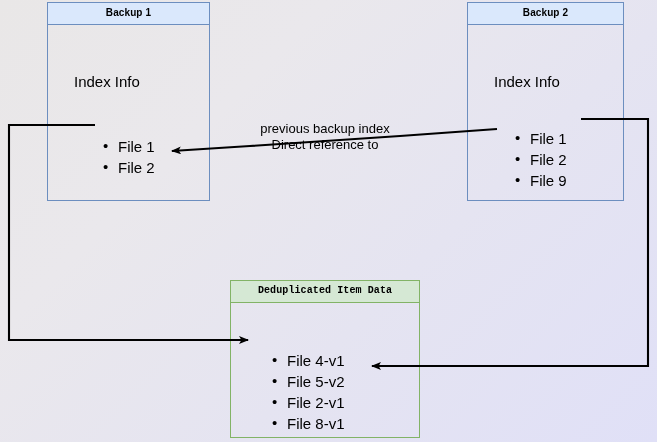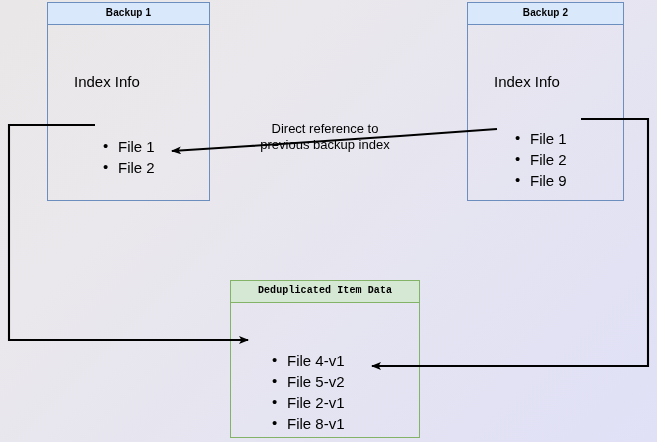--- a/index.html
+++ b/index.html
@@ -156,17 +156,17 @@
     </defs>
 
     <path d="M497,129 L400,136 L250,146 L172,151" fill="none" stroke="#000000" stroke-width="2.1" marker-end="url(#arrowhead)"></path>
 
     <path d="M95,125 L9,125 L9,340 L248,340" fill="none" stroke="#000000" stroke-width="2.1" stroke-linejoin="miter" marker-end="url(#arrowhead)"></path>
 
     <path d="M581,119 L648,119 L648,366 L372,366" fill="none" stroke="#000000" stroke-width="2.1" stroke-linejoin="miter" marker-end="url(#arrowhead)"></path>
   </svg>
 
   <div id="center-caption">
+    <div>previous backup index</div>
     <div>Direct reference to</div>
-    <div>previous backup index</div>
   </div>
 
 </div>
 
 </body></html>

